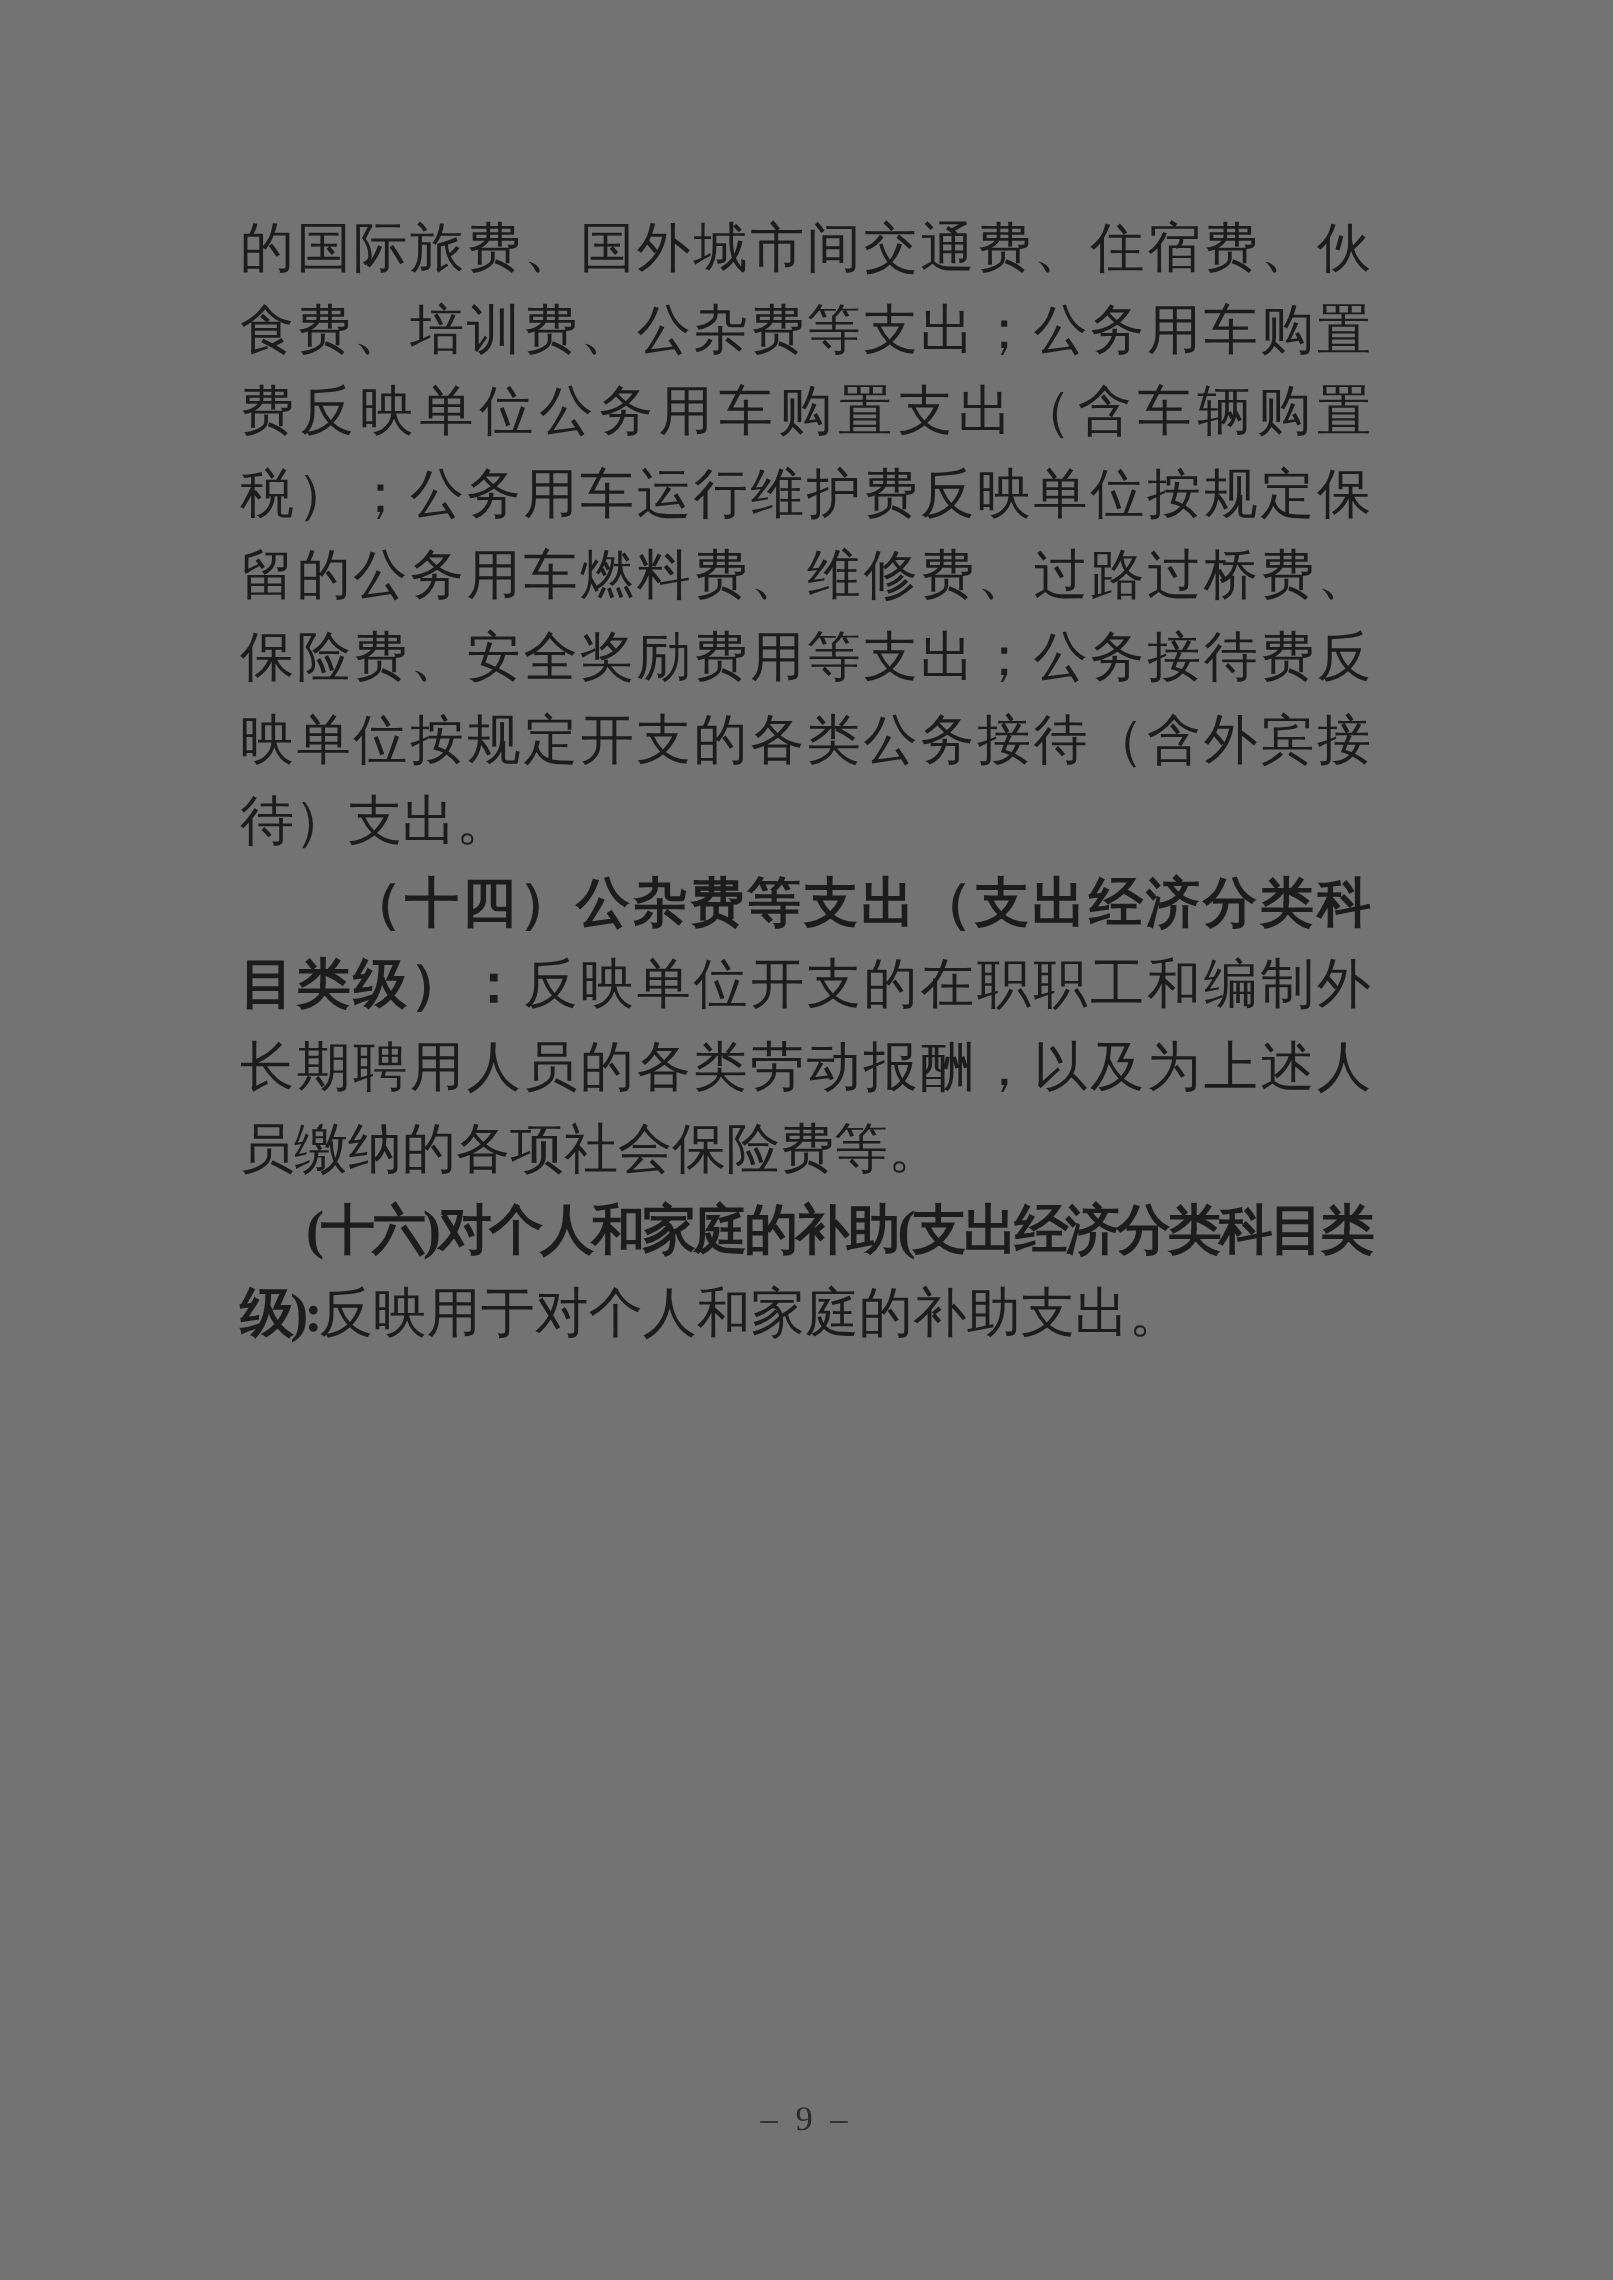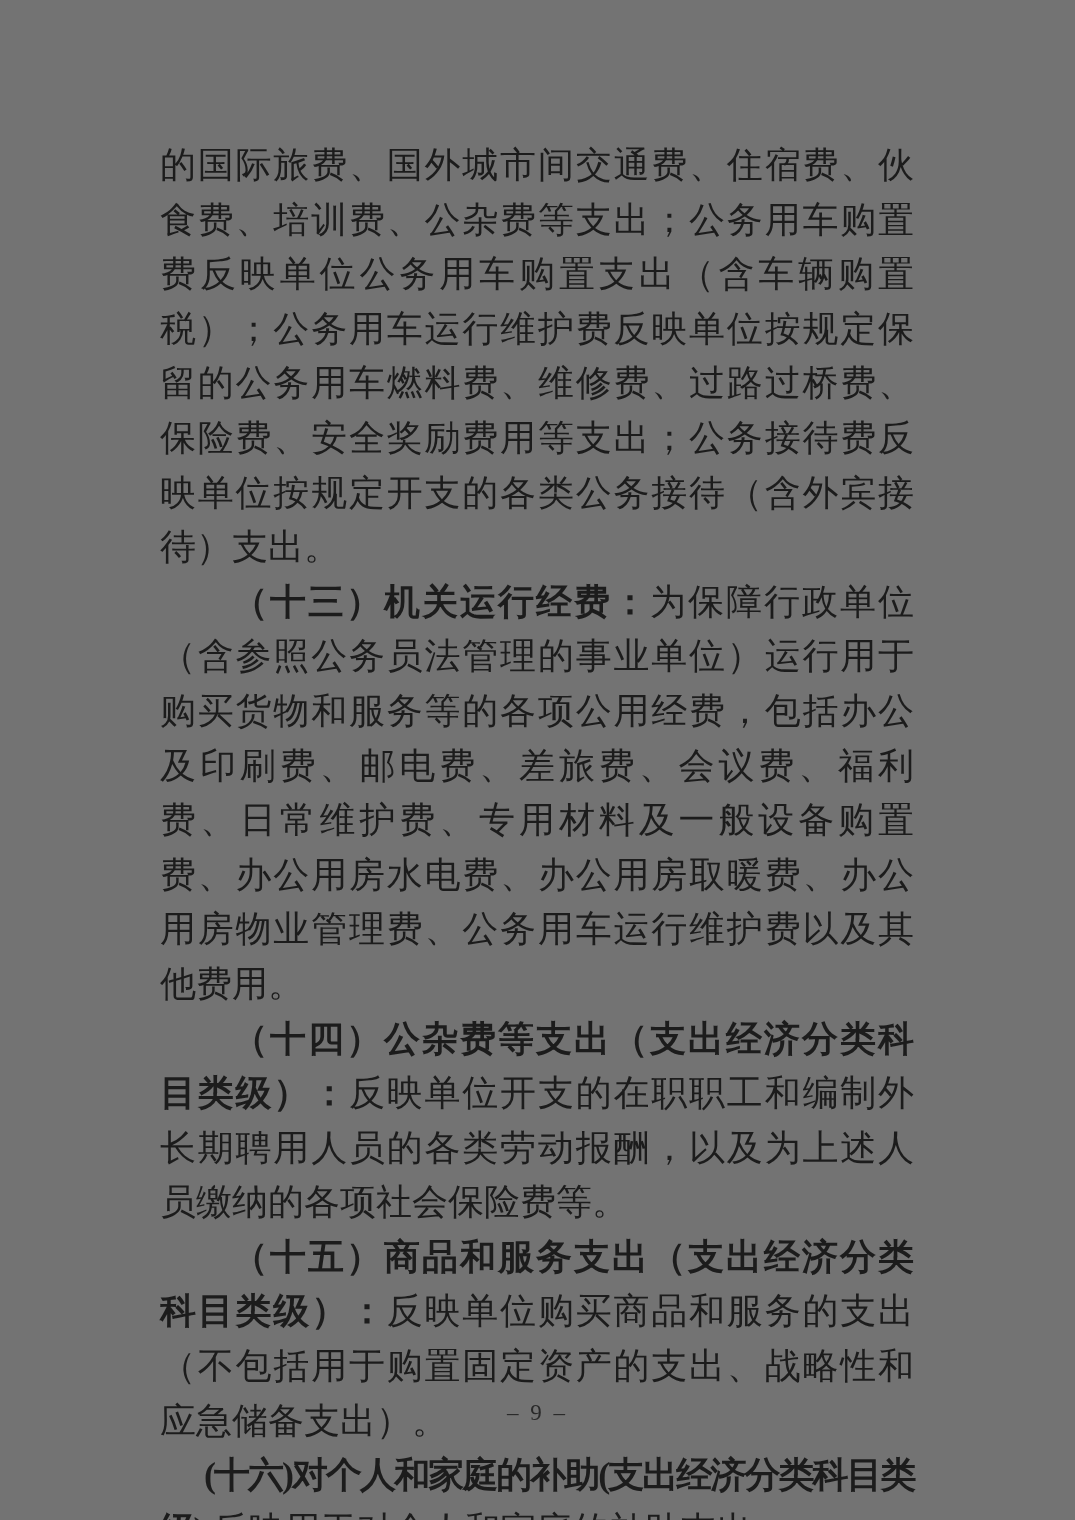--- a/index.html
+++ b/index.html
@@ -55,24 +55,22 @@
   }
 </style>
 </head>
 <body>
 
 <div class="page">
   <div class="content">
 
     <p class="para"><span>的国际旅费、国外城市间交通费、住宿费、伙食费、培训费、公杂费等支出；公务用车购置费反映单位公务用车购置支出（含车辆购置税）；公务用车运行维护费反映单位按规定保留的公务用车燃料费、维修费、过路过桥费、保险费、安全奖励费用等支出；公务接待费反映单位按规定开支的各类公务接待（含外宾接待）支出。</span></p>
 
-    <p class="para indent"><span class="lead">（十三）机关运行经费：</span><span>为保障行政单位（含参照公务员法管理的事业单位）运行用于购买货物和服务等的各项公用经费，包括办公及印刷费、邮电费、差旅费、会议费、福利费、日常维护费、专用材料及一般设备购置费、办公用房水电费、办公用房取暖费、办公用房物业管理费、公务用车运行维护费以及其他费用。</span></p>
 
     <p class="para indent"><span class="lead">（十四）公杂费等支出（支出经济分类科目类级）：</span><span>反映单位开支的在职职工和编制外长期聘用人员的各类劳动报酬，以及为上述人员缴纳的各项社会保险费等。</span></p>
 
-    <p class="para indent"><span class="lead">（十五）商品和服务支出（支出经济分类科目类级）：</span><span>反映单位购买商品和服务的支出（不包括用于购置固定资产的支出、战略性和应急储备支出）。</span></p>
 
     <p class="para tight"><span class="lead">(十六)对个人和家庭的补助(支出经济分类科目类级):</span><span>反映用于对个人和家庭的补助支出。</span></p>
 
   </div>
 
   <div class="footer">– 9 –</div>
 </div>
 
 </body></html>

